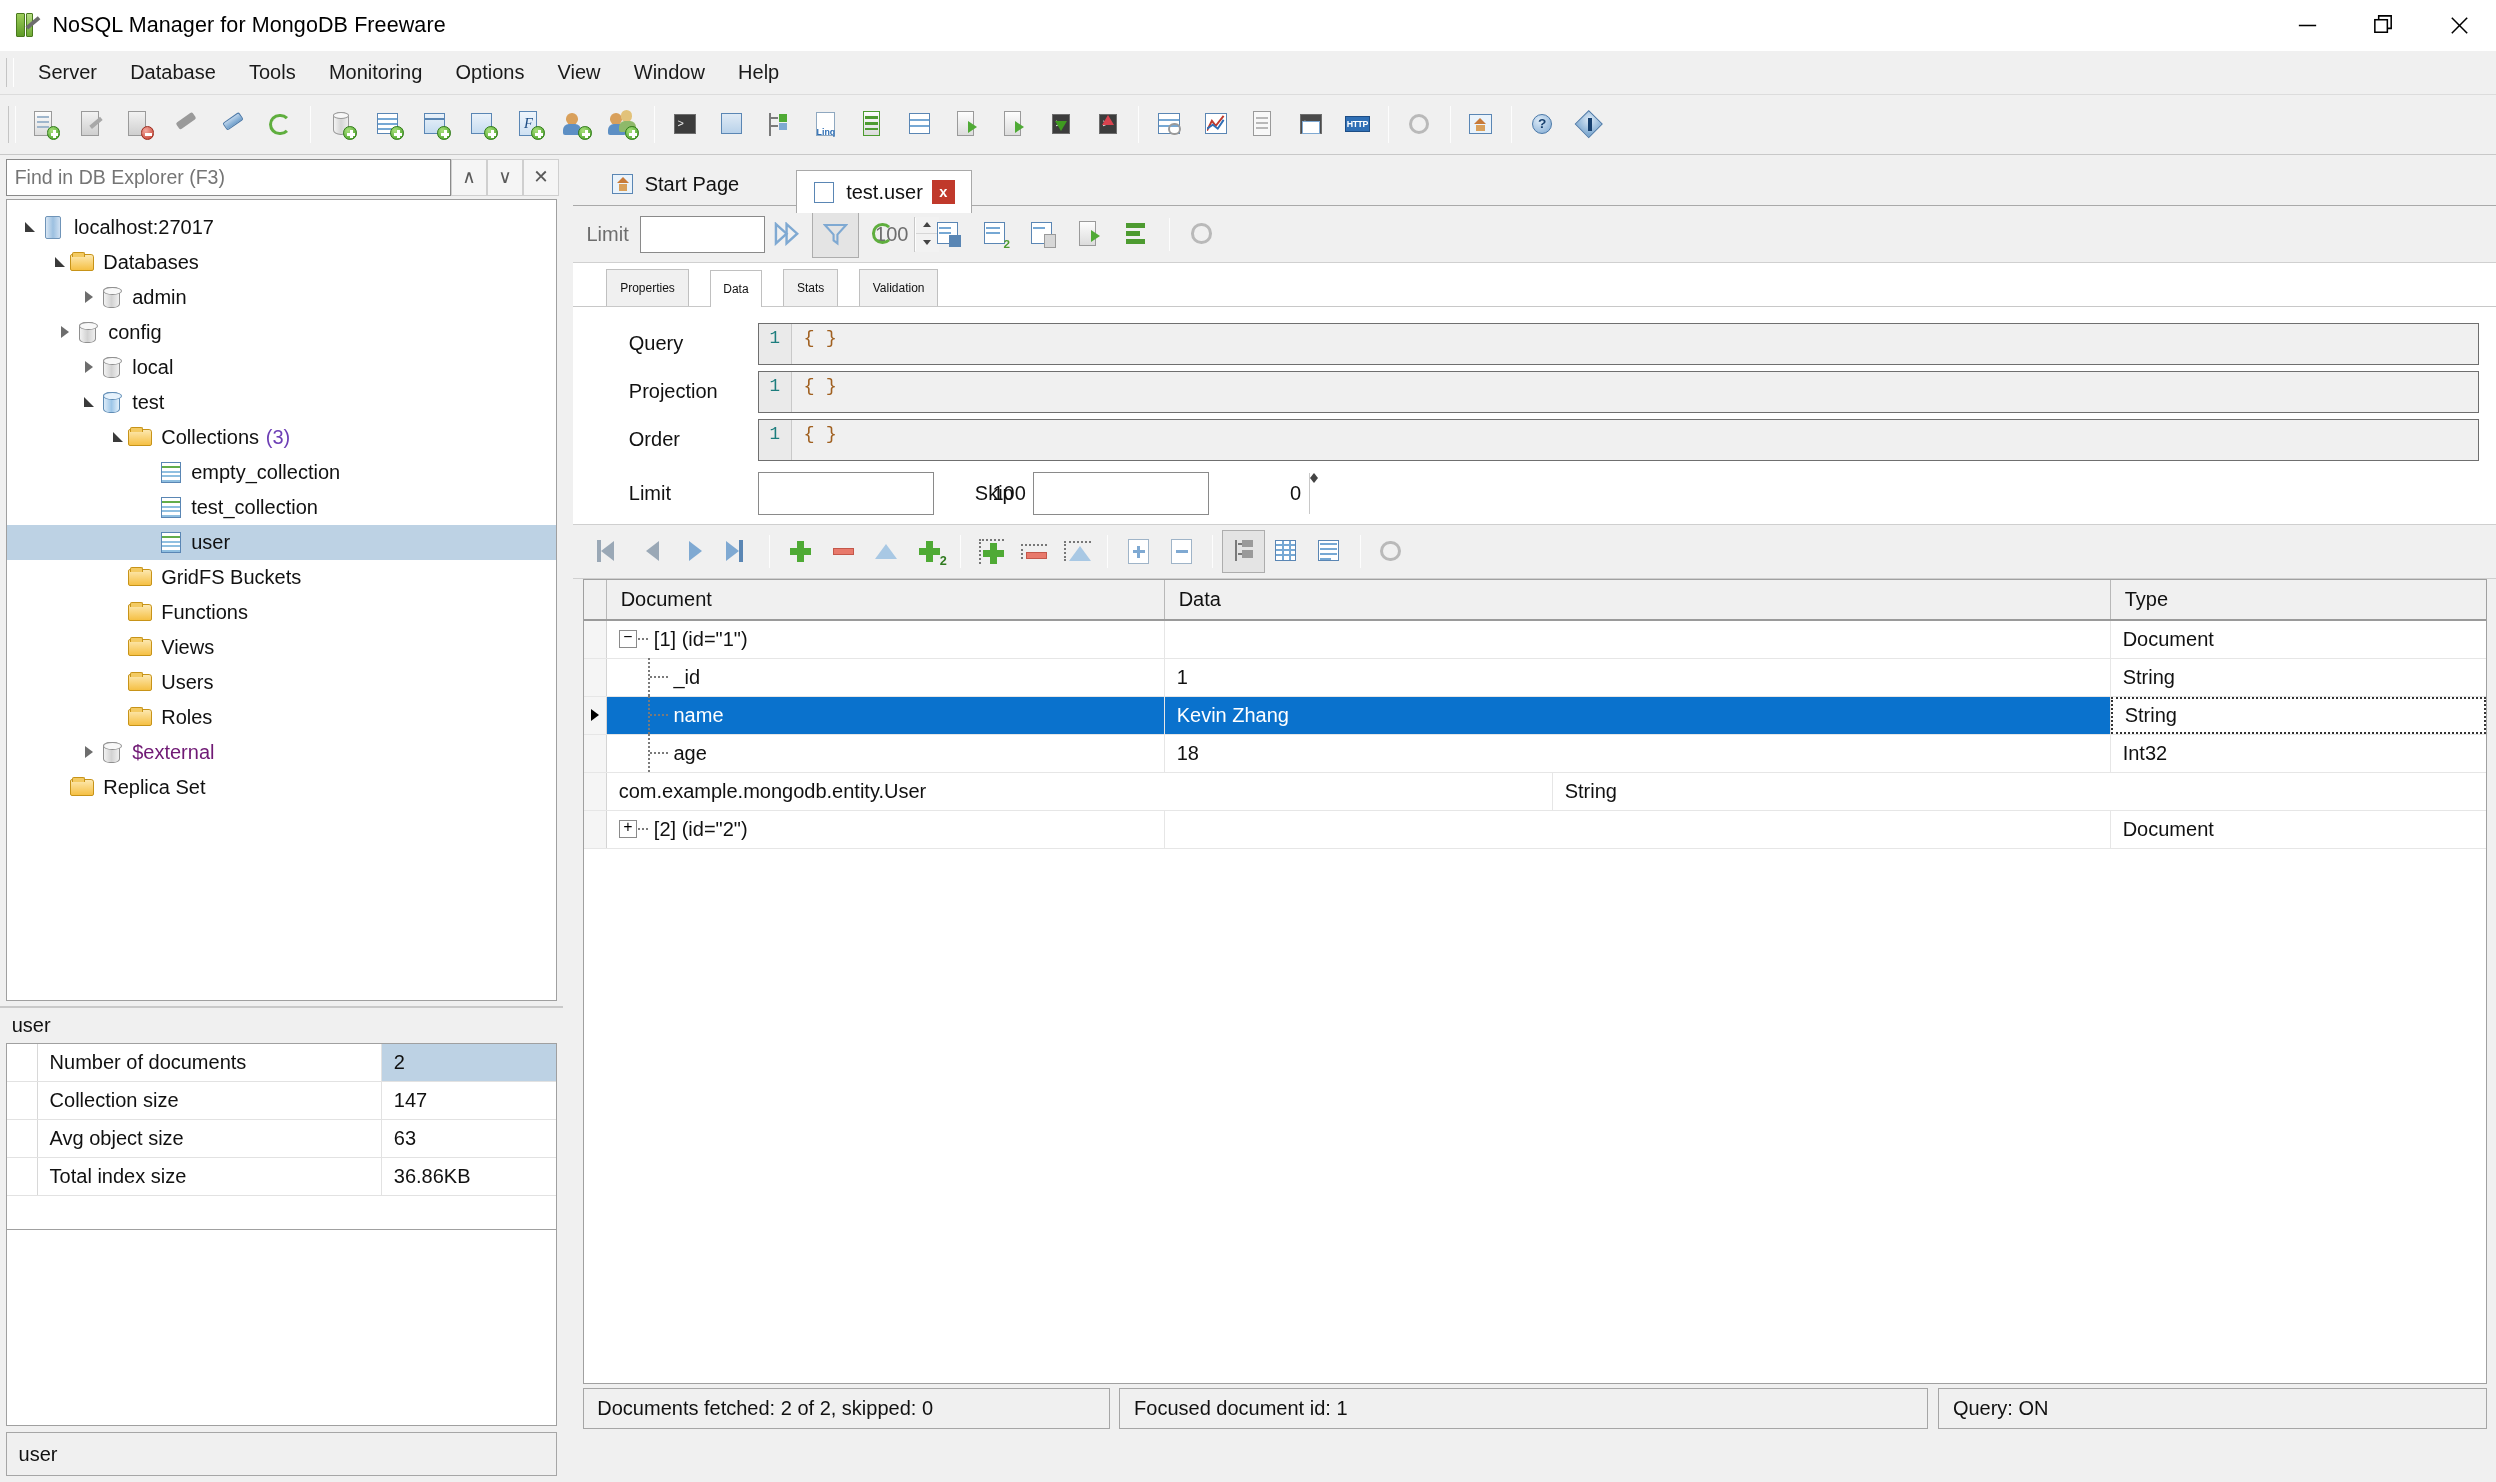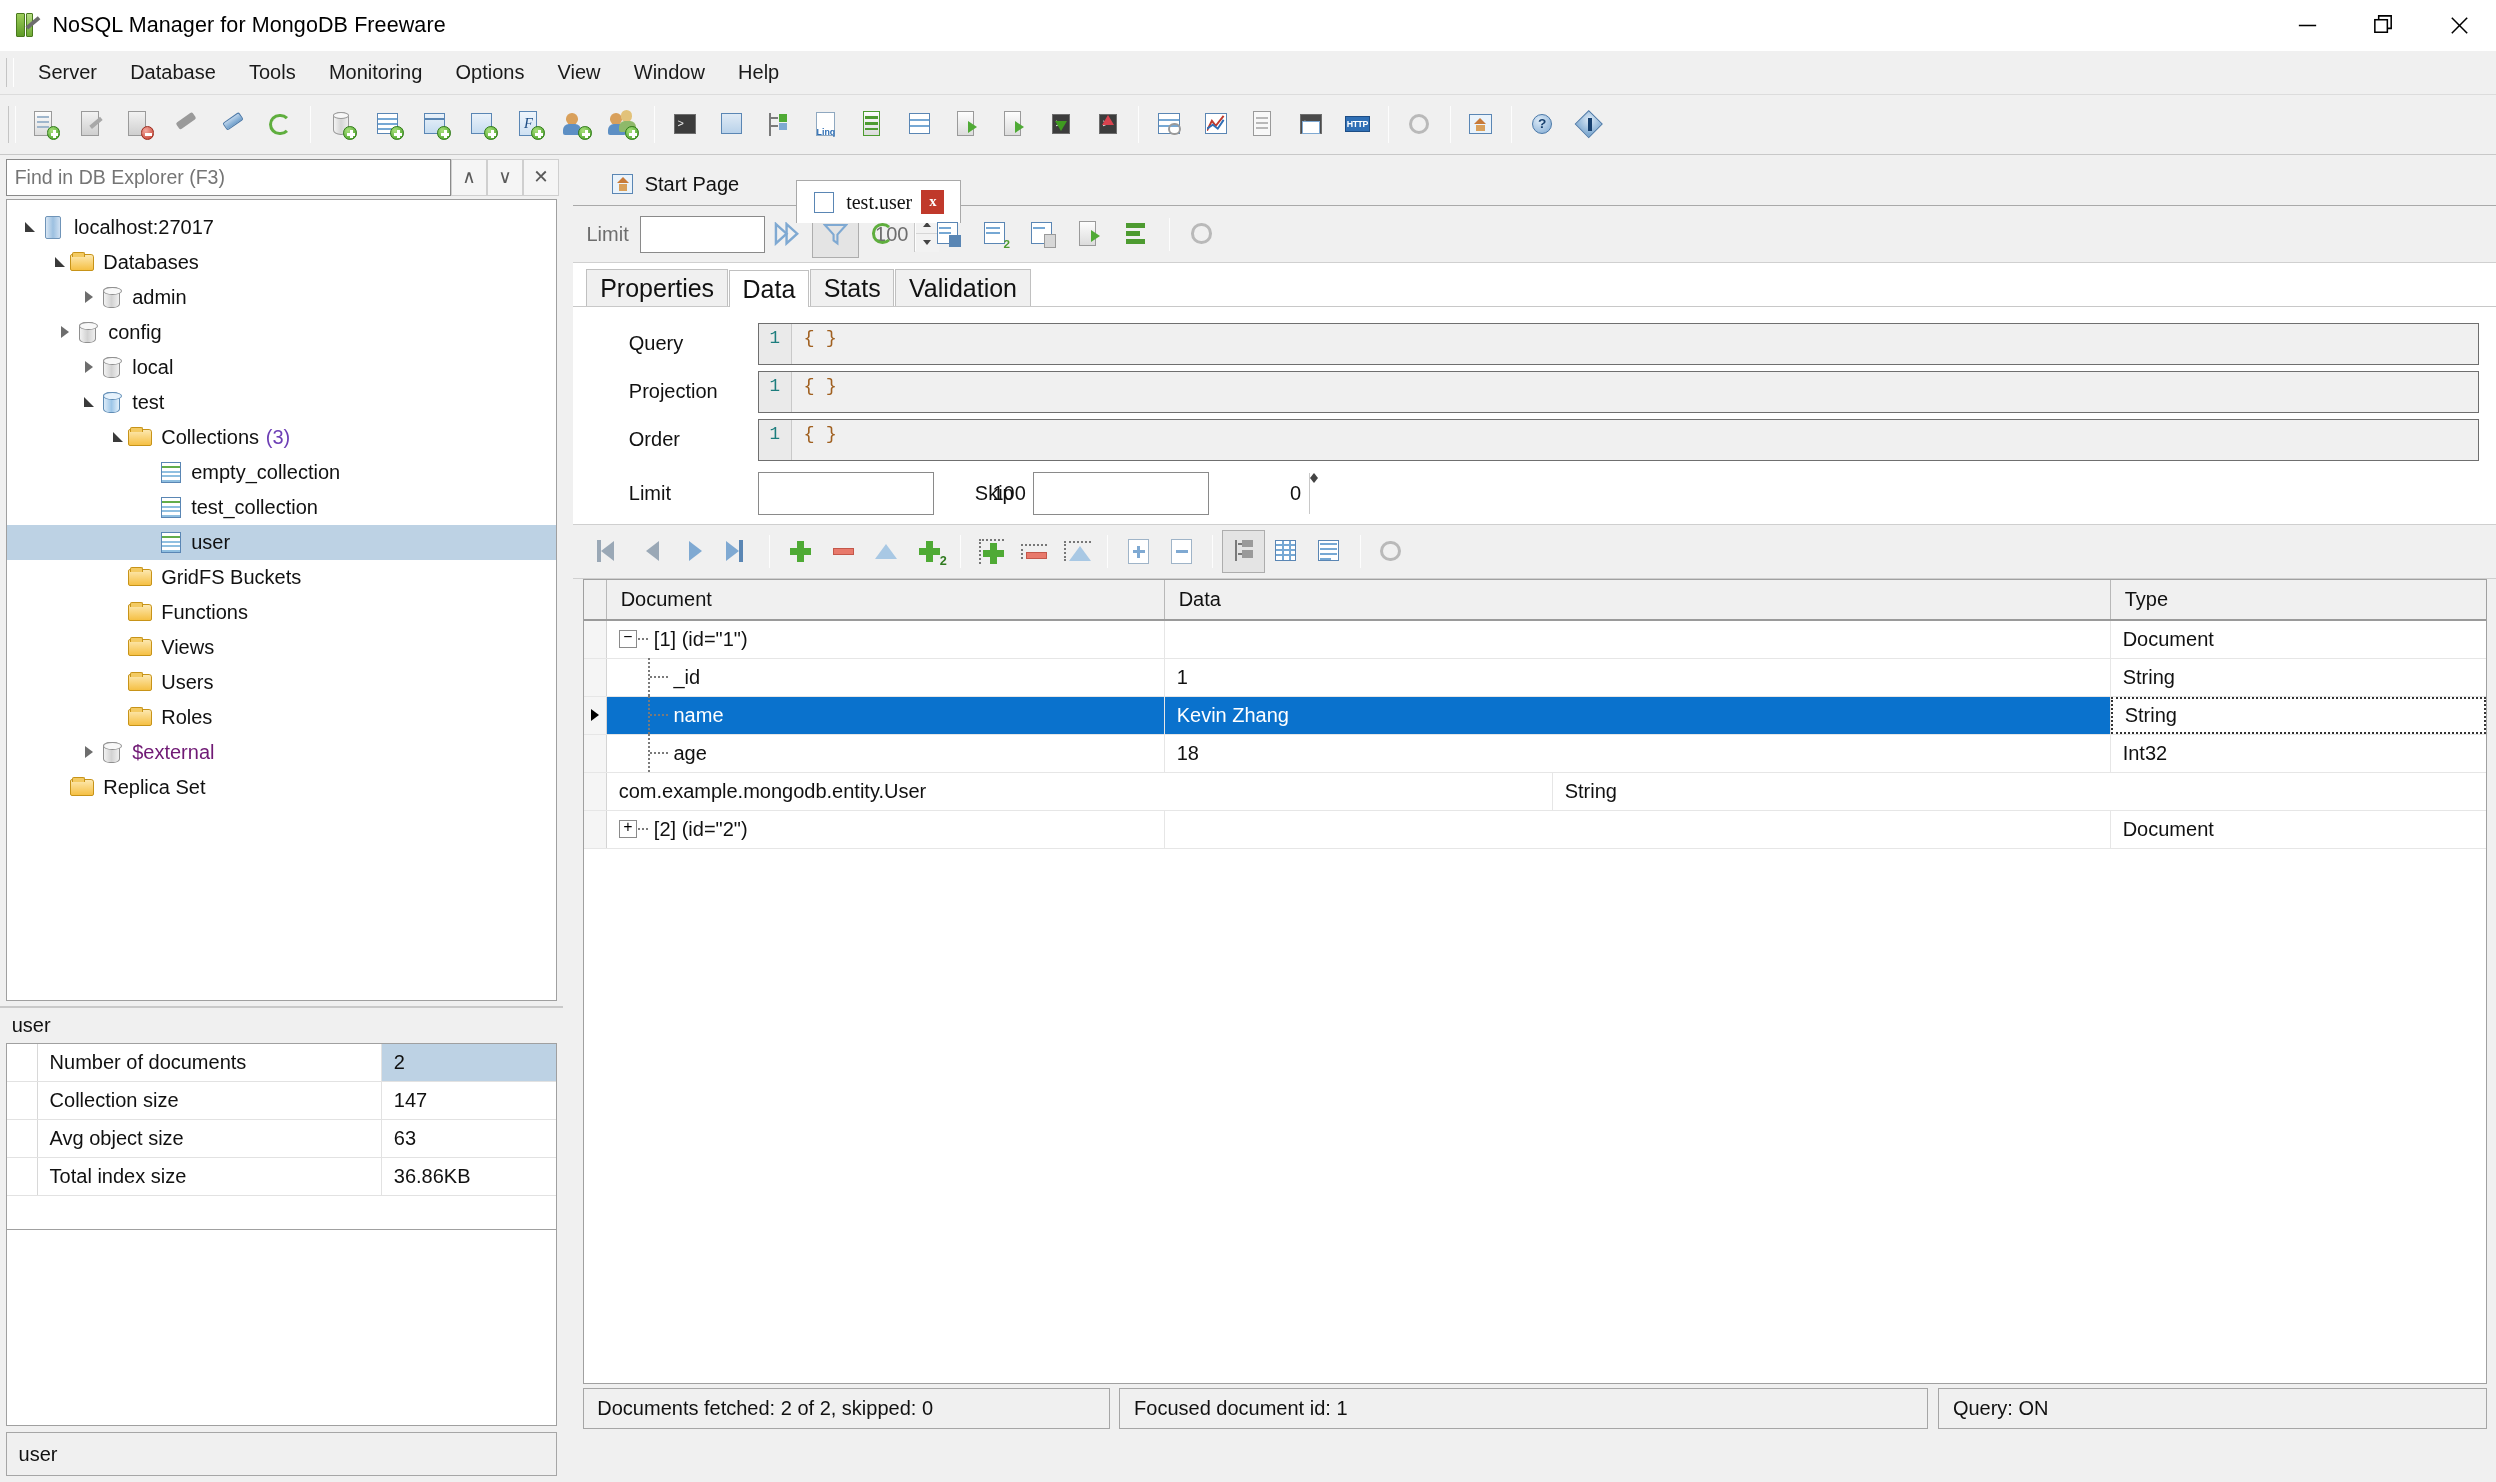--- a/index.html
+++ b/index.html
@@ -125,39 +125,39 @@
                  align-items:center; padding-left:11.7px; font-size:20px; color:#111; }
 
   
   .vsplit { width:9.8px; flex:0 0 9.8px; background:#f0f0f0; }
 
   
   .right { flex:1 1 auto; display:flex; flex-direction:column; min-width:0; background:#f0f0f0; }
   .doctabs { height:51px; flex:0 0 51px; display:flex; align-items:flex-end; padding-left:21.5px; border-bottom:1px solid #a9a9a9; background:#f0f0f0;gap:40px;}
   .dtab { height:43px; display:flex; align-items:center; gap:8.8px; padding:0 15.6px; font-size:20px; color:#111;
           border:1px solid transparent; border-bottom:none; cursor:default; }
-  .dtab.active { background:#fff; border-color:#a9a9a9; position:relative; top:18px;font-family:Liberation Serif, serif; }
+  .dtab.active { background:#fff; border-color:#a9a9a9; position:relative; top:8px; }
   .tabclose { width:23.4px; height:23.4px; background:#c0392b; color:#fff; font-size:14.6px; display:flex;
               align-items:center; justify-content:center; font-weight:bold; cursor:default;}
 
   .qtoolbar { height:57px; flex:0 0 57px; display:flex; align-items:center; background:#f0f0f0;
               border-bottom:1px solid #d0d0d0; padding-left:13.7px; gap:0; }
   .qlabel { font-size:20px; color:#6d6d6d; margin-right:11.7px; }
   .spin { display:flex; align-items:stretch; border:1px solid #8a8a8a; background:#fff; height:37px; width:125px; }
   .spin input { border:none; outline:none; flex:1 1 auto; text-align:right; font-size:20px; padding-right:5.9px;
                 color:#6d6d6d; background:transparent; font-family:"Liberation Sans",sans-serif; }
   .spin .arrows { width:25px; flex:0 0 25px; display:flex; flex-direction:column; border-left:1px solid #c8c8c8;}
   .spin .ar { flex:1 1 50%; display:flex; align-items:center; justify-content:center; background:#f2f2f2; border-bottom:1px solid #d6d6d6;}
   .ar-up { width:0;height:0;border-left:4.9px solid transparent;border-right:4.9px solid transparent;border-bottom:5.9px solid #444;}
   .ar-dn { width:0;height:0;border-left:4.9px solid transparent;border-right:4.9px solid transparent;border-top:5.9px solid #444;}
 
   .subtabs { height:44px; flex:0 0 44px; display:flex; align-items:flex-end; padding-left:13.7px;
              background:#fff; border-bottom:1px solid #c8c8c8;}
-  .stab { height:37px; padding:0 12.7px; display:flex; align-items:center; font-size:25px; color:#111;
-          background:#f0f0f0; border:1px solid #c0c0c0; border-bottom:none; margin-right:1px; cursor:default; }
+  .stab { height:37px; padding:0 12.7px; display:flex; align-items:center; font-size:12px; color:#111;
+          background:#f0f0f0; border:1px solid #c0c0c0; border-bottom:none; margin-right:1px; cursor:default;margin-left:20px; }
   .stab.active { background:#fff; border-color:#c0c0c0; position:relative; top:1px; }
 
   .qpanel { background:#fff; padding:12.7px 0 0 0; flex:0 0 auto; }
   .qrow { display:flex; align-items:center; height:48px; }
   .qrow .lbl { width:185px; flex:0 0 185px; text-align:left; padding-left:56px; font-size:20px; color:#111; }
   .editor { flex:1 1 auto; height:42px; border:1px solid #6f6f6f; background:#f0f0f0; display:flex; margin-right:17.6px; }
   .editor .gut { width:33px; flex:0 0 33px; background:#eaeaea; border-right:1px solid #c9c9c9;
                  display:flex; align-items:flex-start; justify-content:center; padding-top:3.9px;
                  font-size:17.6px; color:#1c7d7d; font-family:"Liberation Mono",monospace;}
   .editor .code { flex:1 1 auto; padding:3.9px 0 0 11.7px; font-size:18.5px; color:#a06020;

